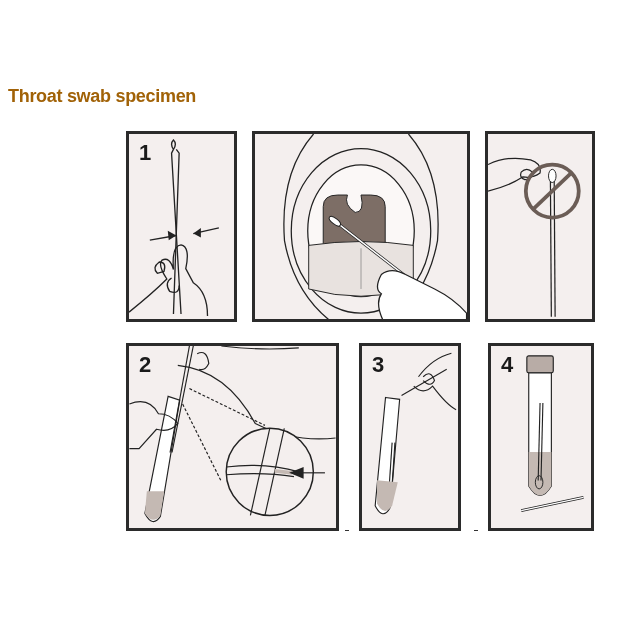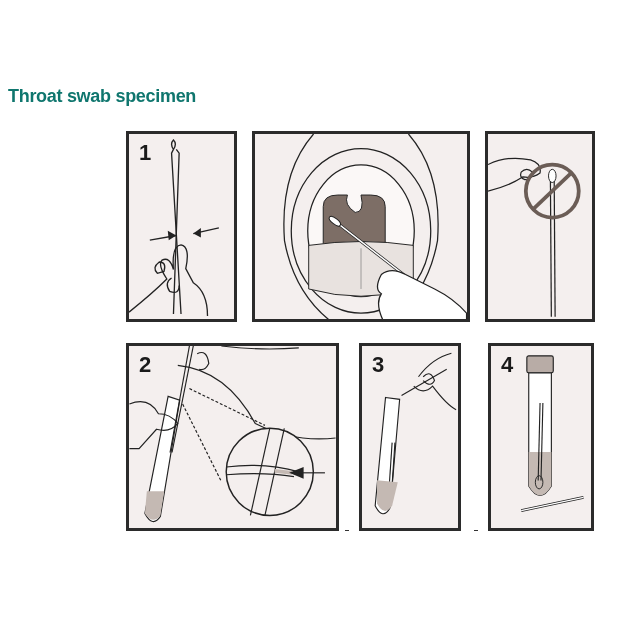--- a/index.html
+++ b/index.html
@@ -1,17 +1,17 @@
 <!DOCTYPE html>
 <html><head>
 <meta charset="utf-8">
 <style>
   html,body{margin:0;padding:0;background:#ffffff;}
   body{width:620px;height:620px;position:relative;overflow:hidden;font-family:"Liberation Sans",sans-serif;}
-  .title{position:absolute;left:8px;top:86px;font-size:18px;font-weight:bold;color:#0f766e;letter-spacing:-0.3px;font-family:"Liberation Sans",sans-serif;}
+  .title{position:absolute;left:8px;top:86px;font-size:18px;font-weight:bold;color:#a16207;letter-spacing:-0.3px;font-family:"Liberation Sans",sans-serif;}
   .panel{position:absolute;background:#f4efee;border:3px solid #2b2b2b;box-sizing:border-box;overflow:hidden;}
   .panel svg{position:absolute;left:0;top:0;width:100%;height:100%;}
   .num{position:absolute;left:10px;top:6px;font-size:22px;font-weight:bold;color:#1a1a1a;font-family:"Liberation Sans",sans-serif;z-index:2;}
   .tick{position:absolute;width:4px;height:1px;background:#333;}
 </style>
 </head>
 <body>
 
 <div class="title">Throat swab specimen</div>
 

